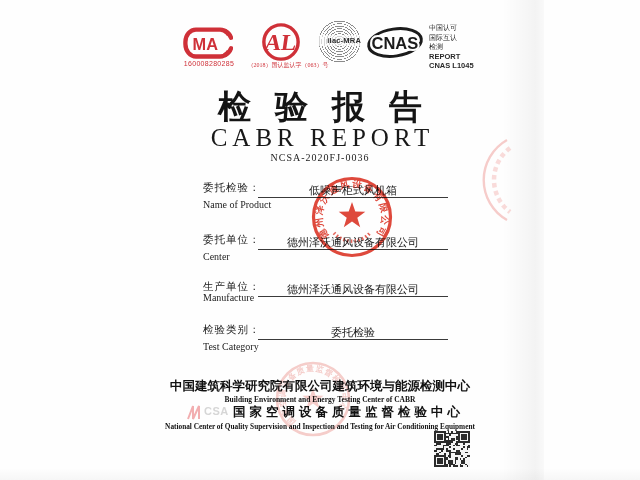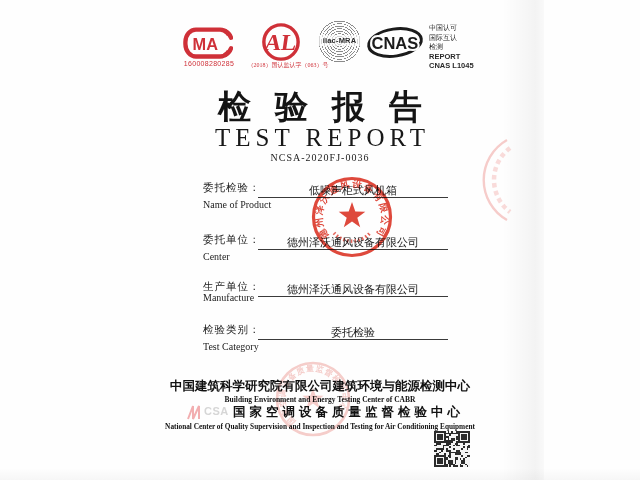--- a/index.html
+++ b/index.html
@@ -18,21 +18,21 @@
   .cma-logo { left:183px; top:27px; width:50px; height:32px; }
   .cma-number { position:absolute; left:178px; top:60px; width:62px; text-align:center;
     font-size:7px; color:#cf3038; font-family:"Liberation Sans",sans-serif; letter-spacing:0.3px; }
   .cal-logo { left:261px; top:22px; width:40px; height:40px; }
   .cal-caption { position:absolute; left:240px; top:61px; width:96px; text-align:center;
     font-size:6.5px; color:#cf3038; transform:scale(0.92); }
   .ilac-logo { left:318px; top:20px; width:43px; height:43px; border-radius:50%;
     background:repeating-radial-gradient(circle at 50% 50%, #8a8a8a 0 0.7px, #fdfdfd 0.7px 2.5px);
     overflow:hidden; }
   .ilac-band { position:absolute; left:0; top:15px; width:100%; height:11px;
-    background:rgba(253,253,253,0.65); text-align:center; font-family:"Liberation Sans",sans-serif;
+    background:rgba(253,253,253,0.65); text-align:right; font-family:"Liberation Sans",sans-serif;
     font-weight:bold; font-size:7.5px; color:#2c2c2c; line-height:11px; letter-spacing:0.2px; }
   .cnas-logo { left:366px; top:24px; width:58px; height:37px; }
   .accred-block { position:absolute; left:429px; top:23px; width:80px;
     font-family:"Liberation Sans",sans-serif; font-size:7px; line-height:9.6px; color:#2a2a2a; }
   .accred-block .b { font-weight:bold; font-size:7.5px; }
 
   
   .title-zh { position:absolute; left:0; right:0; top:85px; text-align:center;
     font-size:33px; font-weight:700; letter-spacing:24px; text-indent:24px; color:#141414; }
   .title-en { position:absolute; left:0; right:0; top:124px; text-align:center;
@@ -106,21 +106,21 @@
 
   <div class="accred-block">
     <div>中国认可</div>
     <div>国际互认</div>
     <div>检测</div>
     <div class="b">REPORT</div>
     <div class="b">CNAS L1045</div>
   </div>
 
   <div class="title-zh">检验报告</div>
-  <div class="title-en">TEST REPORT</div>
+  <div class="title-en">CABR REPORT</div>
   <div class="report-no">NCSA-2020FJ-0036</div>
 
   <div>
     <div class="f-label" style="top:181px">委托检验：</div>
     <div class="f-value" style="top:183px">低噪声柜式风机箱</div>
     <div class="f-line" style="top:197px"></div>
     <div class="f-en" style="top:199px">Name of Product</div>
   </div>
   <div>
     <div class="f-label" style="top:233px">委托单位：</div>

